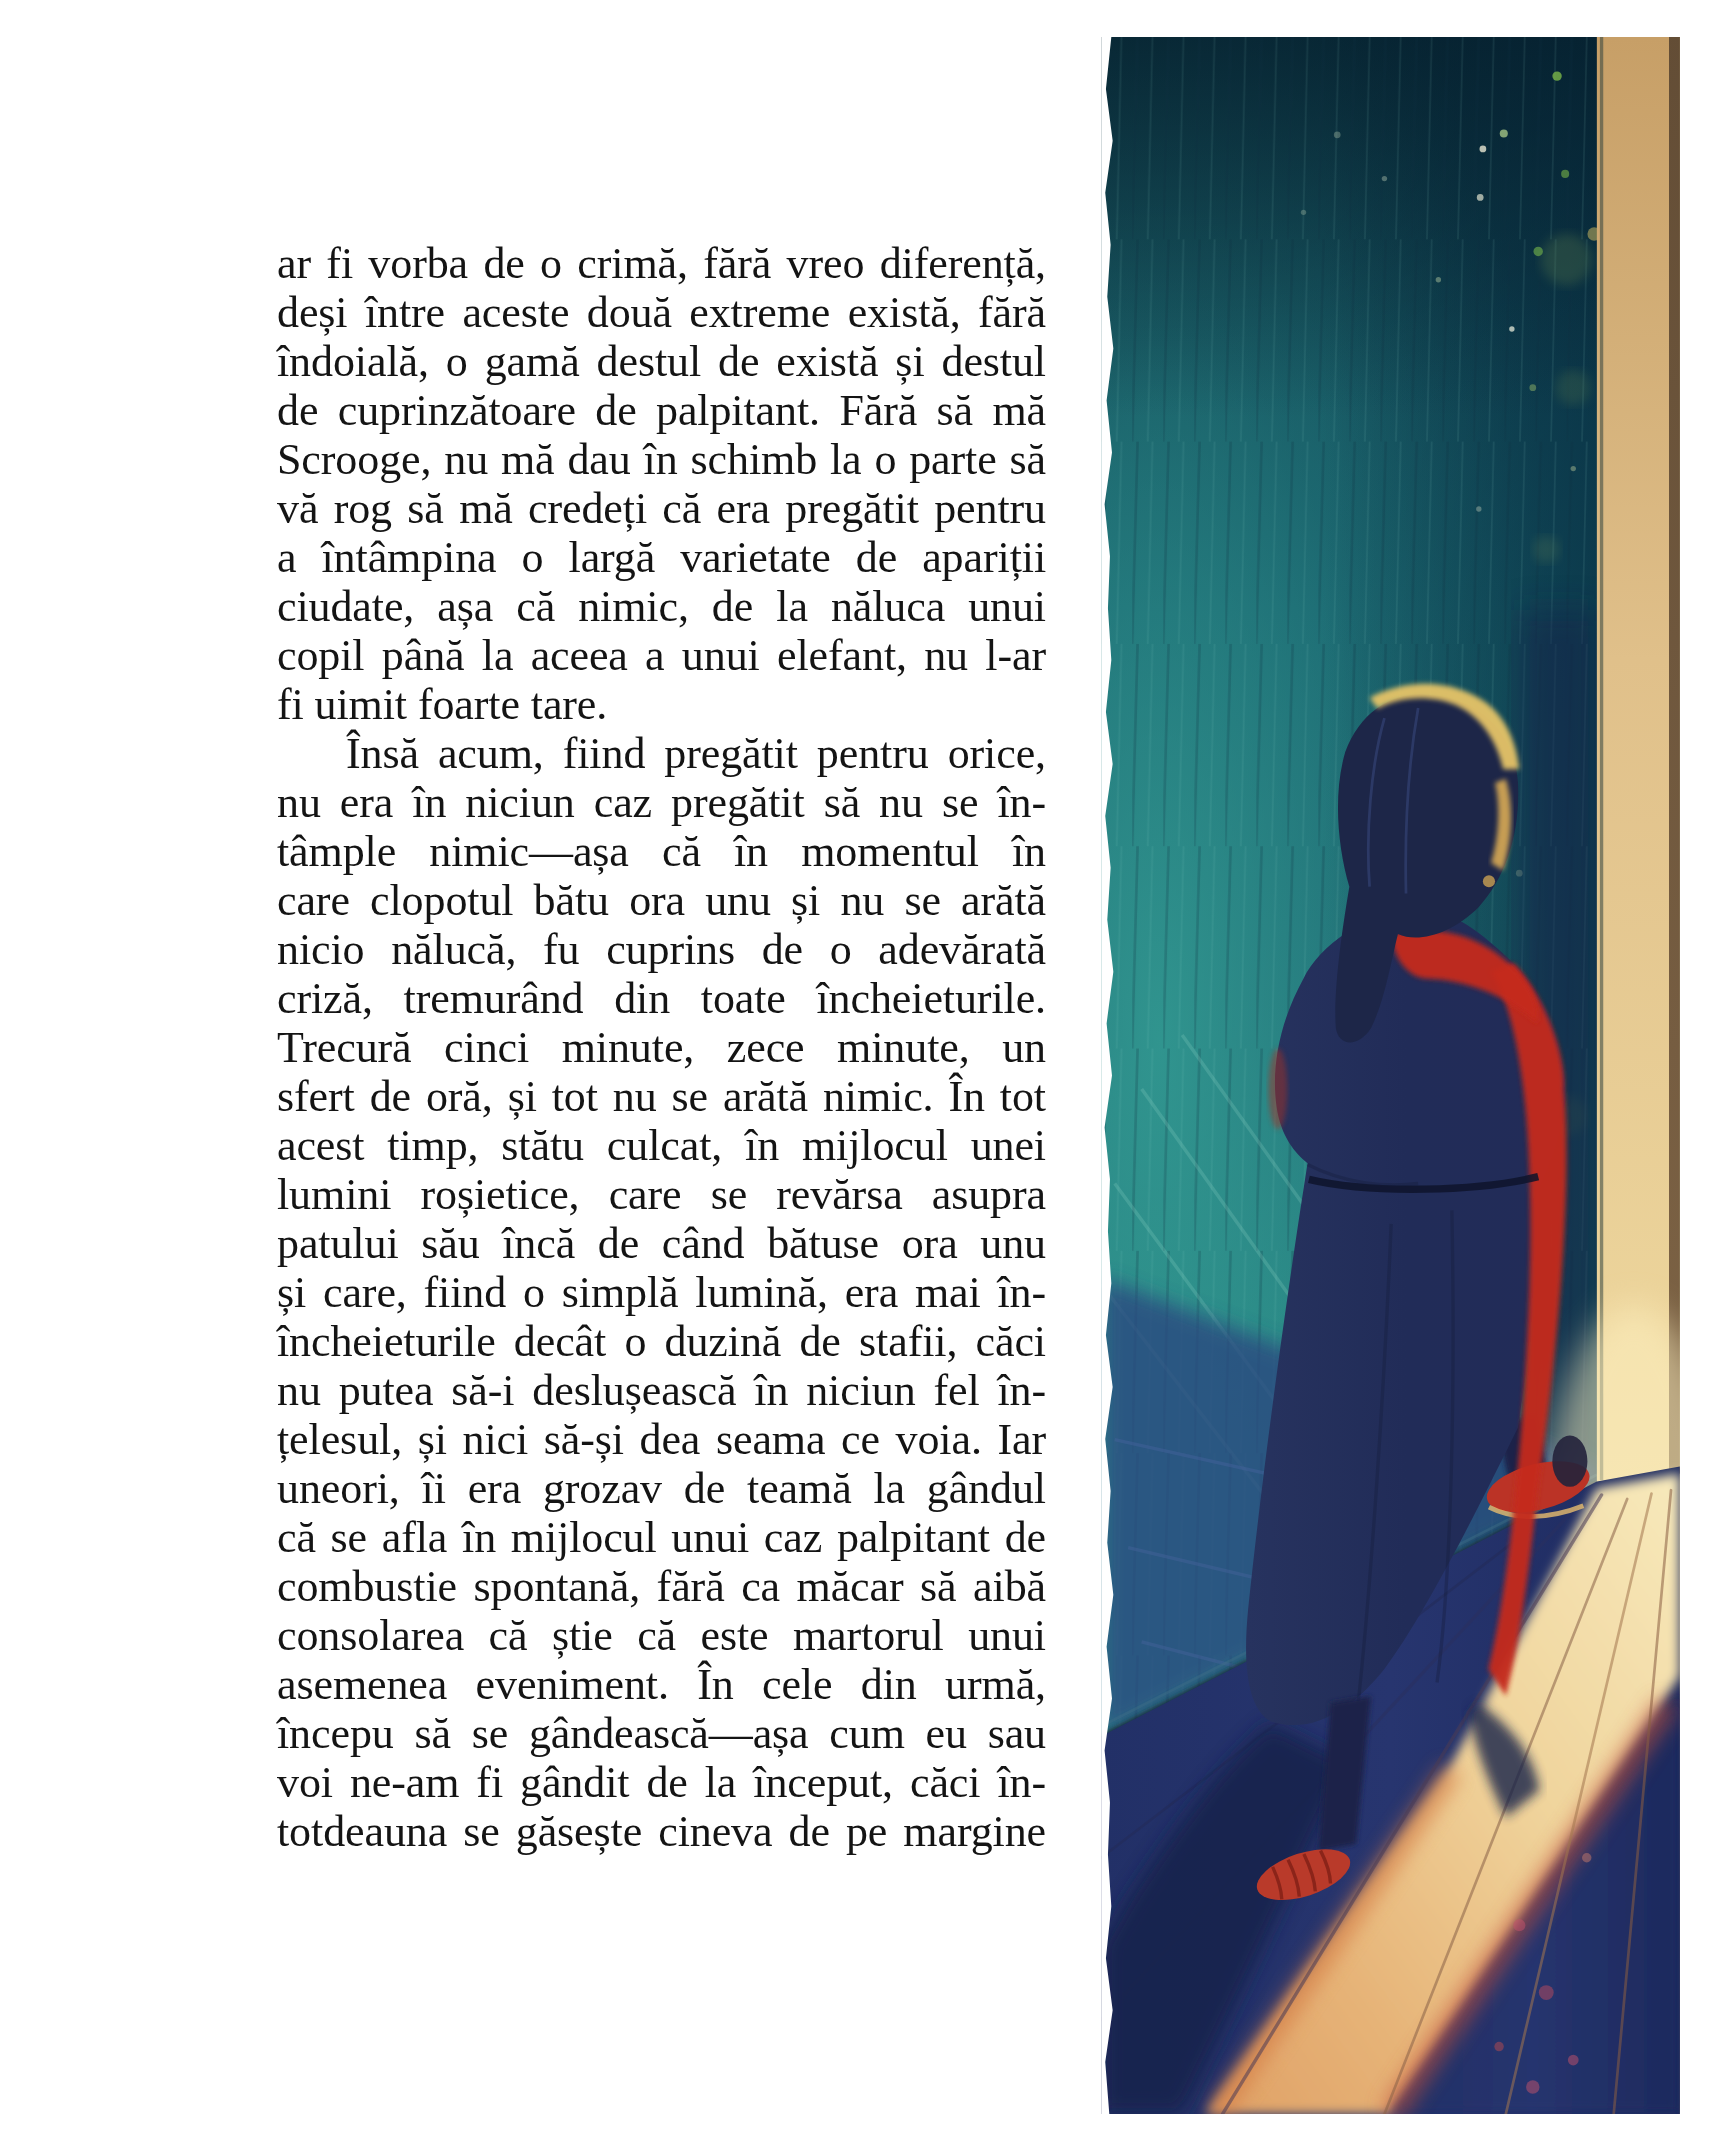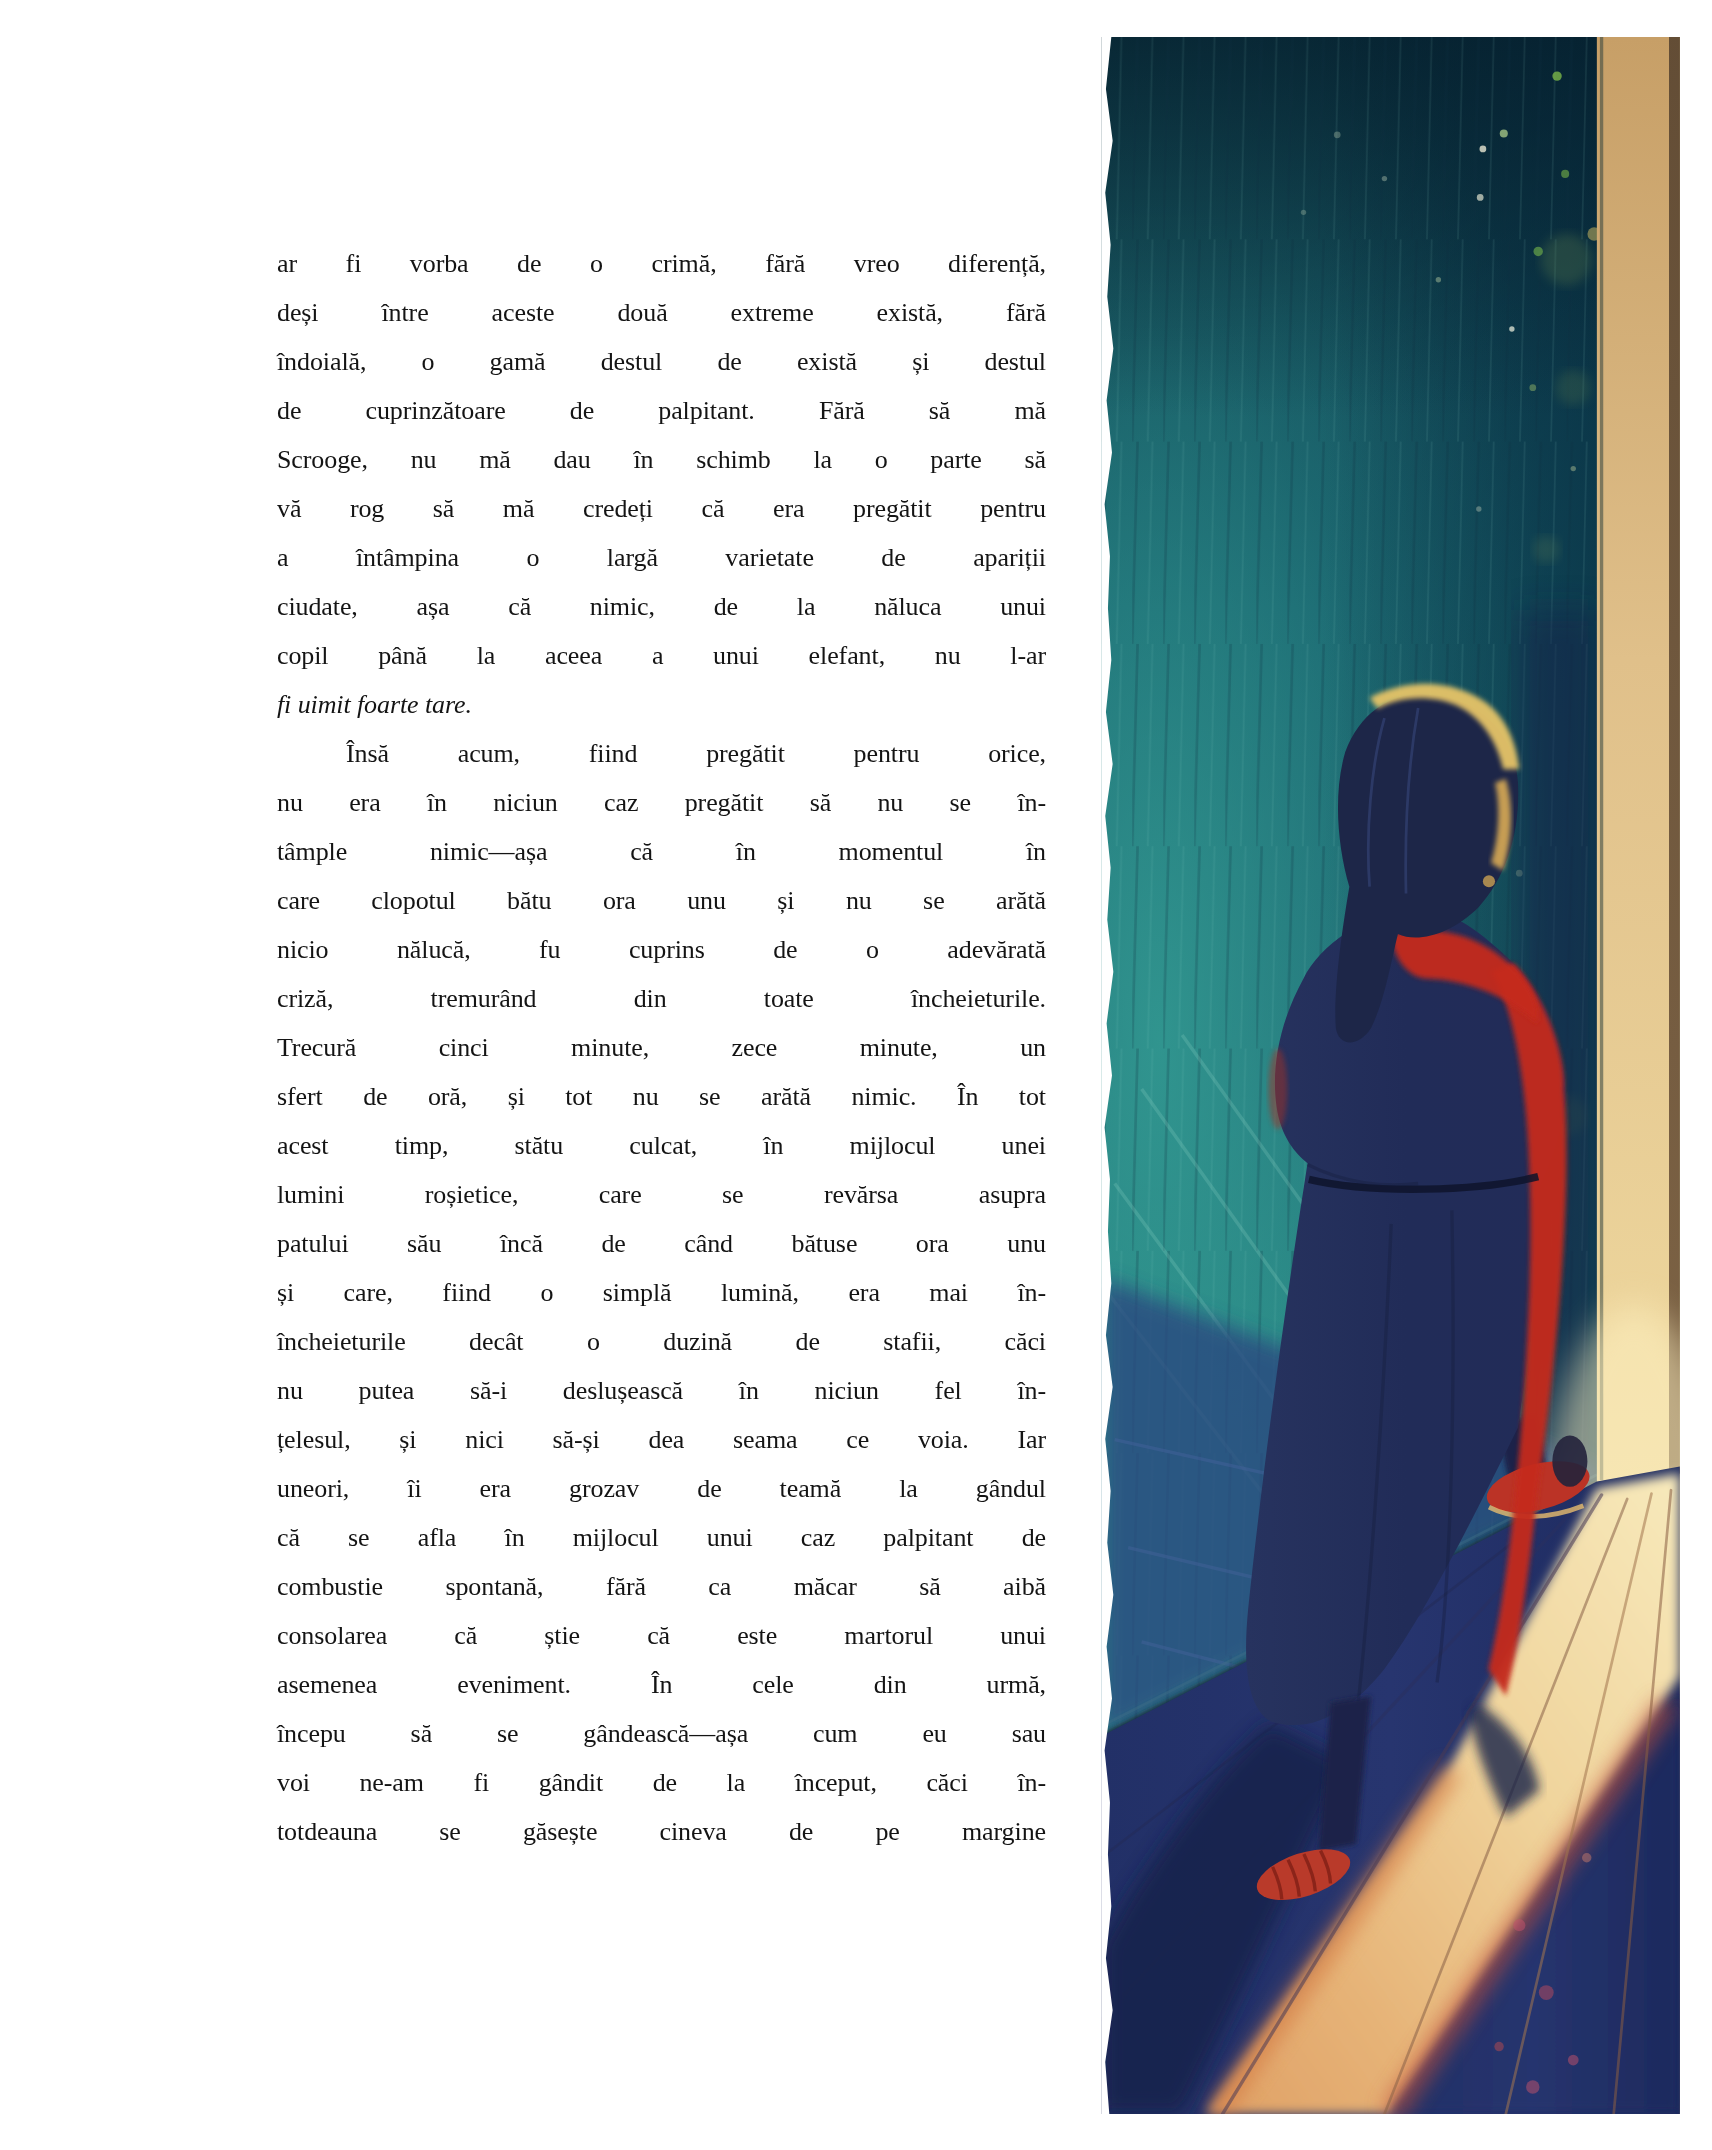--- a/index.html
+++ b/index.html
@@ -4,27 +4,27 @@
 <style>
   html,body{margin:0;padding:0;}
   body{
     width:1712px;height:2151px;position:relative;background:#ffffff;
     font-family:"Liberation Serif","DejaVu Serif",serif;
     overflow:hidden;
   }
   .text-column{
     position:absolute;left:277px;top:239px;width:769px;
     color:var(--text-color,#141414);
-    font-size:26px;letter-spacing:-0.1px;
+    font-size:44px;letter-spacing:-0.1px;
   }
   .line{
     height:49px;line-height:49px;
     text-align:justify;text-align-last:justify;
   }
-  .line.align-left{text-align:right;text-align-last:left;font-style:italic;}
+  .line.align-left{text-align:right;text-align-last:left;}
   .line.indent{text-indent:69px;}
   .illustration{
     position:absolute;left:1101px;top:37px;width:579px;height:2077px;
   }
   .illustration svg{display:block;width:100%;height:100%;}
 </style>
 </head>
 <body style="background: rgb(255, 255, 255);">
 
 <div class="text-column">

